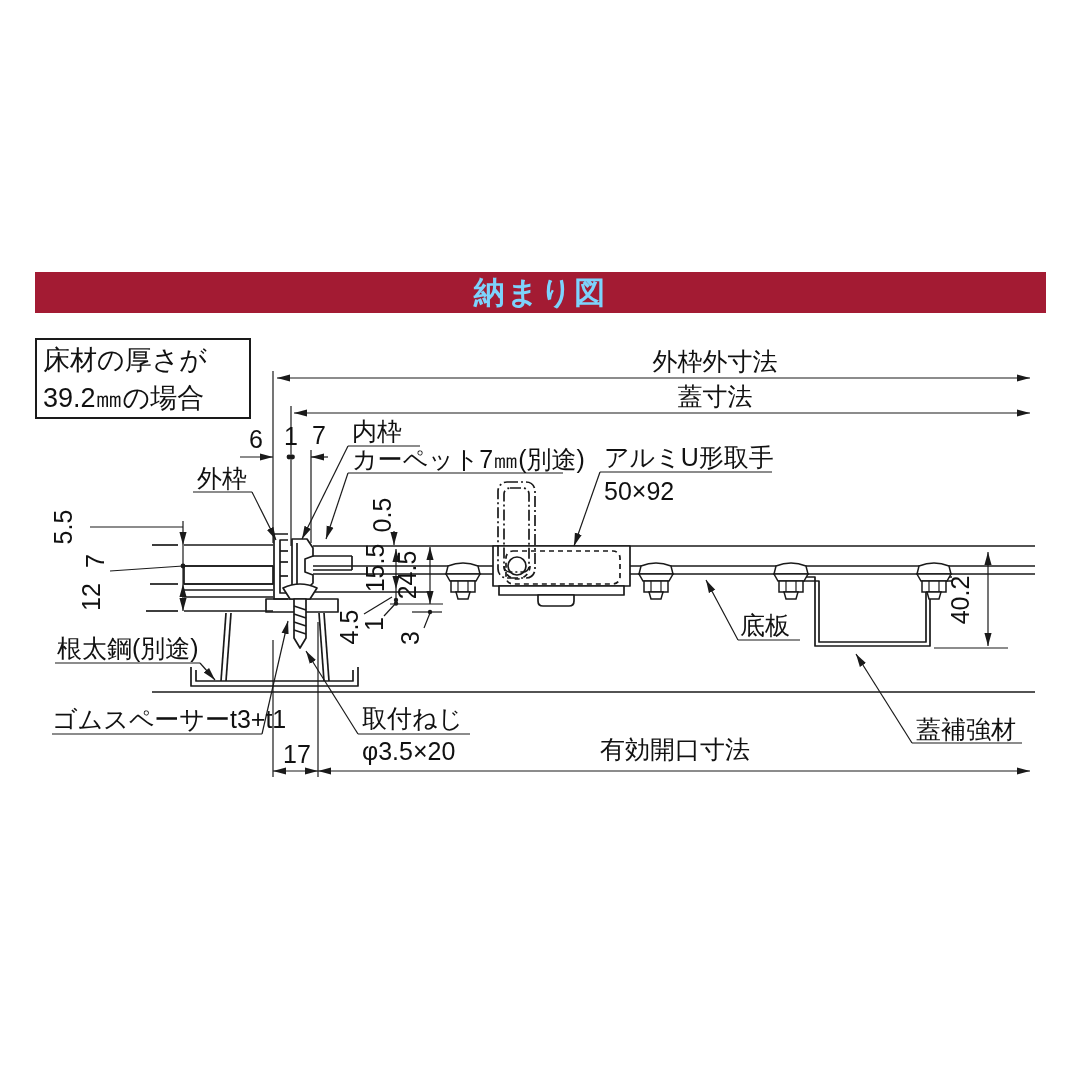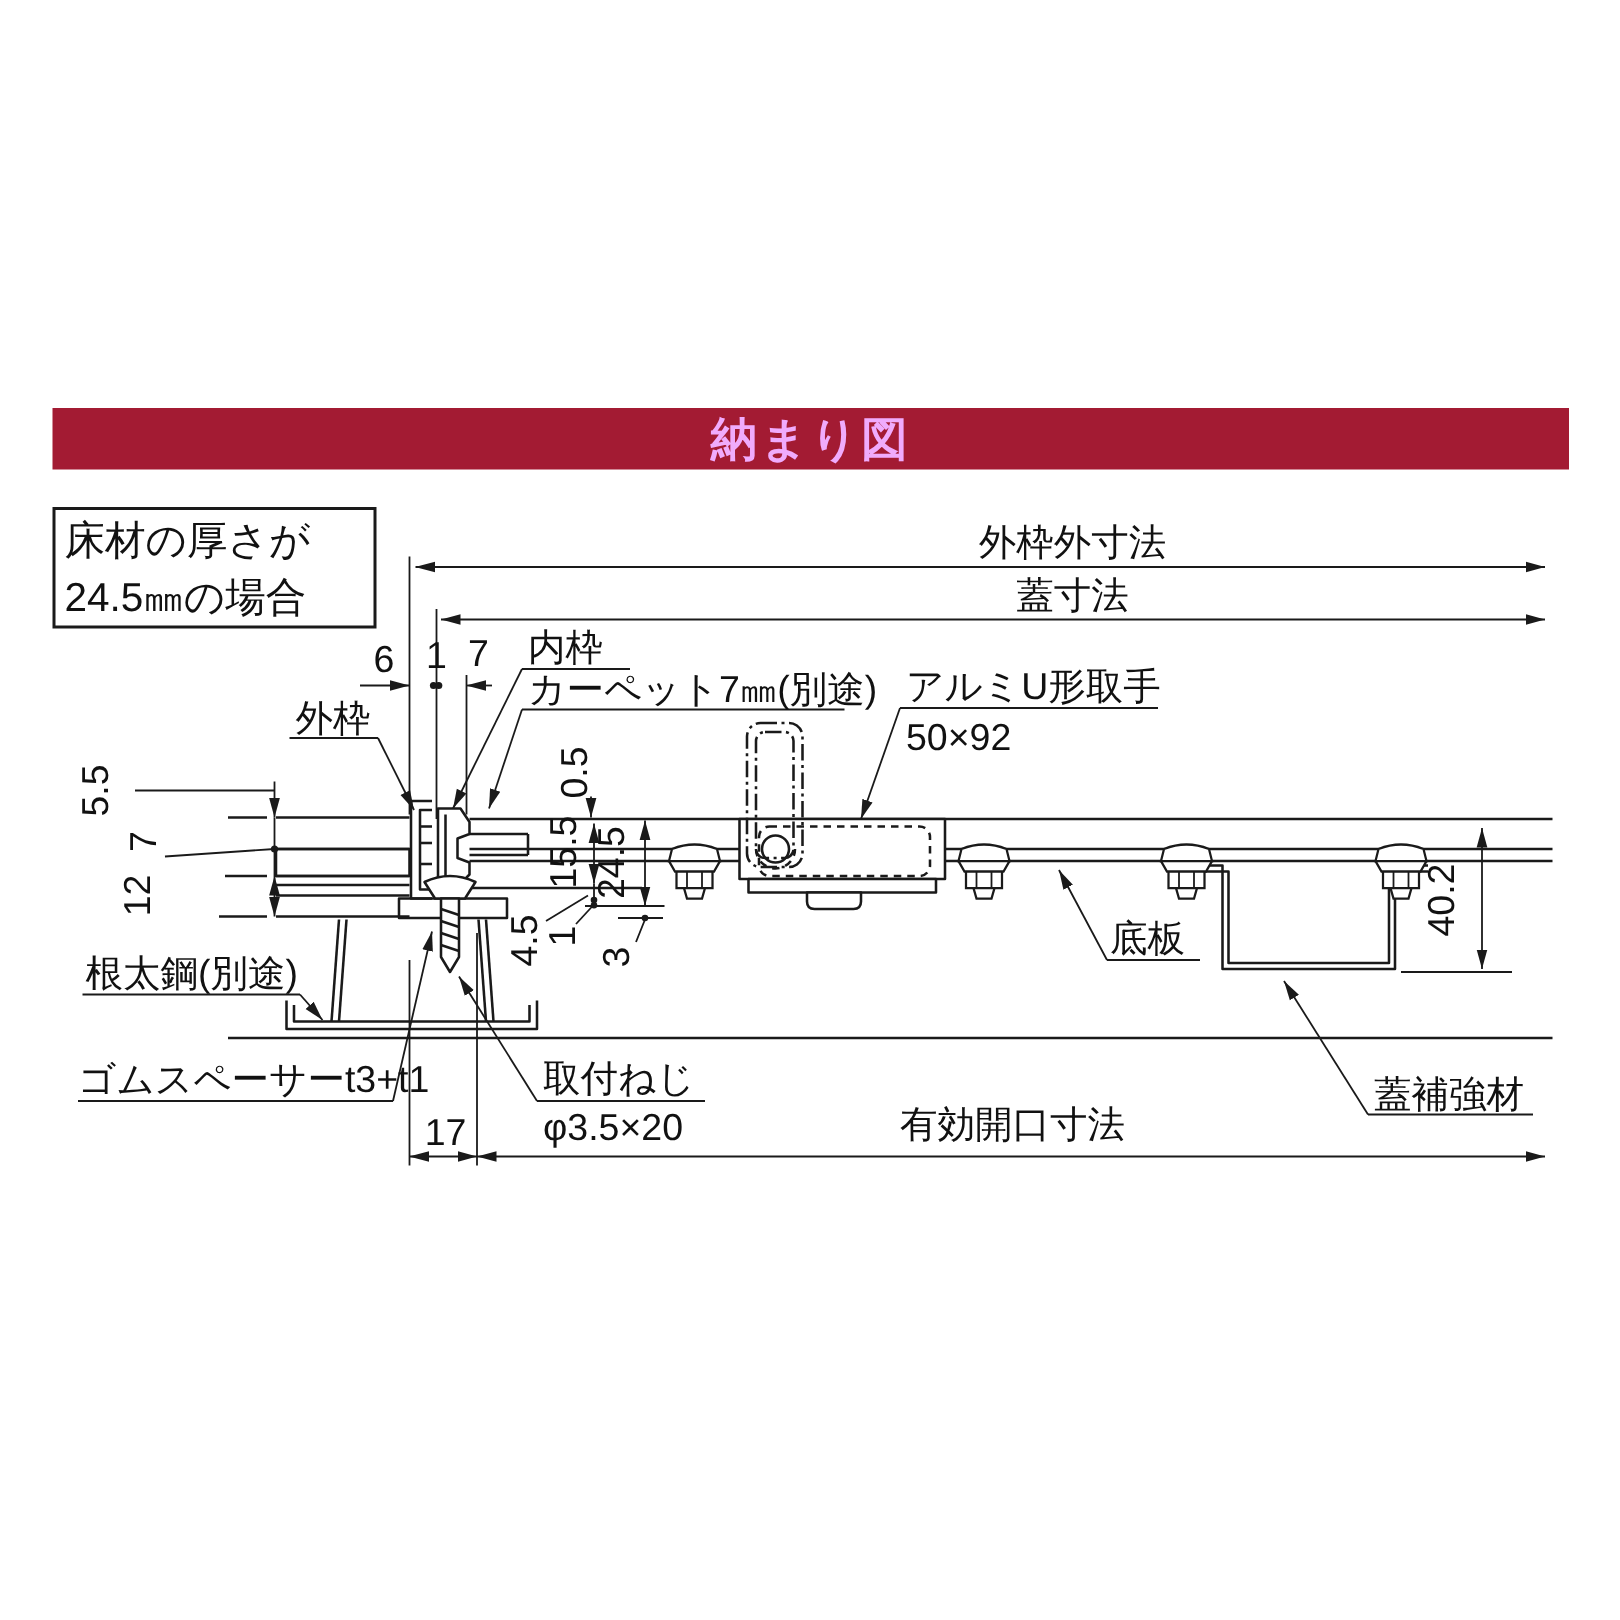--- a/index.html
+++ b/index.html
@@ -19,27 +19,27 @@
   .dashdot{stroke-dasharray:11 3 2 3;}
   .dot{fill:#1a1a1a !important;stroke:none !important;}
   text{font-family:"Liberation Sans","DejaVu Sans",sans-serif;font-size:25px;fill:#111;stroke:none;}
   .mid{text-anchor:middle;}
 </style>
 </head>
 <body>
 
 <div id="stage">
 
-  <div id="banner" style="background: rgb(163, 27, 51); color: #f0abfc;">
+  <div id="banner" style="background: rgb(163, 27, 51); color: #7dd3fc;">
     <span>納まり図</span>
   </div>
 
   <div id="notebox">
     <div>床材の厚さが</div>
-    <div>24.5㎜の場合</div>
+    <div>39.2㎜の場合</div>
   </div>
 
   <svg width="1080" height="1080" viewBox="0 0 1080 1080">
     <defs>
       <marker id="ar" viewBox="0 0 12 8" refX="12" refY="4" markerWidth="13" markerHeight="9" orient="auto-start-reverse" markerUnits="userSpaceOnUse">
         <path d="M12,4 L0,0.7 L0,7.3 Z" fill="#1a1a1a"></path>
       </marker>
       <pattern id="ha" width="9" height="9" patternUnits="userSpaceOnUse" patternTransform="rotate(45)">
         <line x1="0" y1="0" x2="0" y2="9" stroke="#1a1a1a" stroke-width="1.1"></line>
       </pattern>

